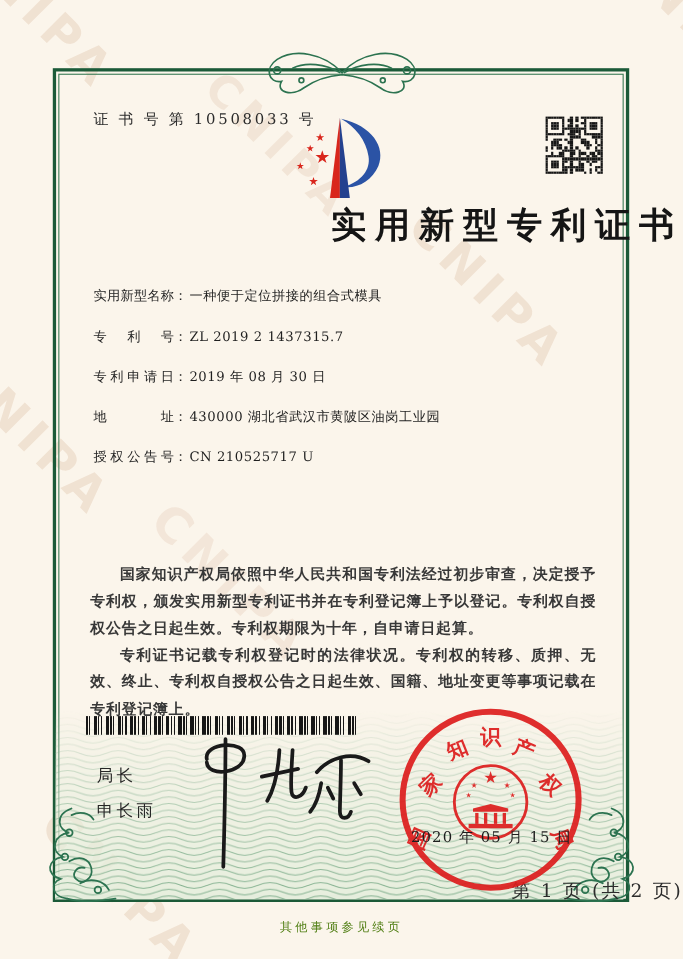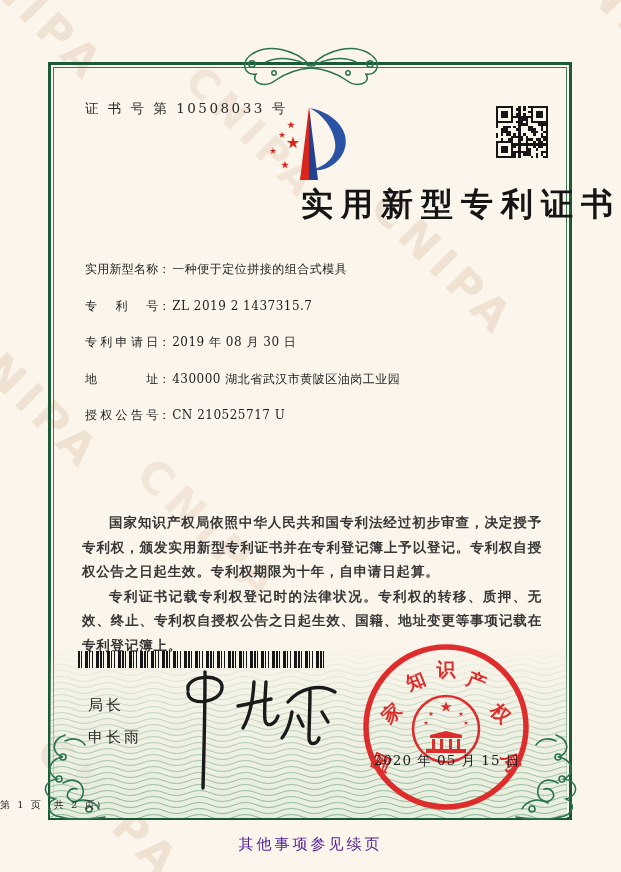--- a/index.html
+++ b/index.html
@@ -87,26 +87,26 @@
   .commissioner-name  { position:absolute; left:88px; top:728px; font-size:15px; letter-spacing:3px; z-index:3; color:#262626;}
   .signature { position:absolute; left:158px; top:666px; z-index:3; }
   
   .seal { position:absolute; left:360px; top:641px; z-index:4; }
   .seal-date {
     position:absolute; left:366px; top:752px; width:162px; text-align:center; z-index:5;
     font-size:13.5px; color:#1d1d1d; letter-spacing:1px;
   }
   
   .page-number {
-    position:absolute; left:0; top:798px; width:621px; text-align:left; z-index:3;
-    font-size:10px; letter-spacing:2px; color:#2c2c2c;
+    position:absolute; left:0; top:798px; width:621px; text-align:right; z-index:3;
+    font-size:17px; letter-spacing:2px; color:#2c2c2c;
   }
   .continuation {
     position:absolute; left:0; top:835px; width:621px; text-align:center; z-index:3;
-    font-size:15px; letter-spacing:3px; color:#4c1d95;
+    font-size:11px; letter-spacing:3px; color:#4d7c0f;
   }
 </style>
 </head>
 <body>
 
 <div class="page">
 
   <span class="wm wm1">CNIPA</span>
   <span class="wm wm2">CNIPA</span>
   <span class="wm wm3">CNIPA</span>

